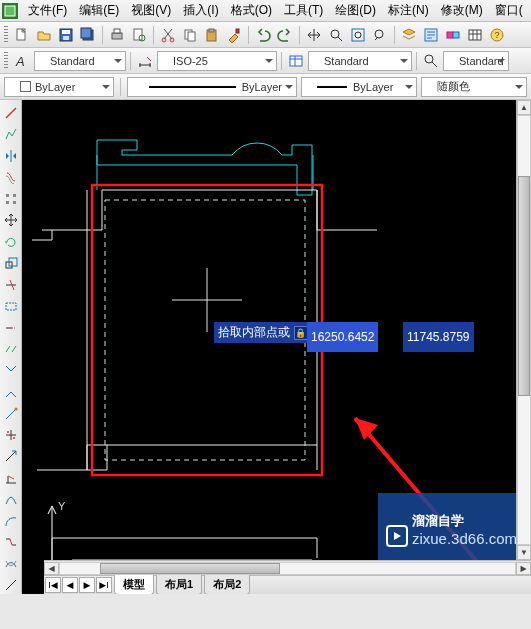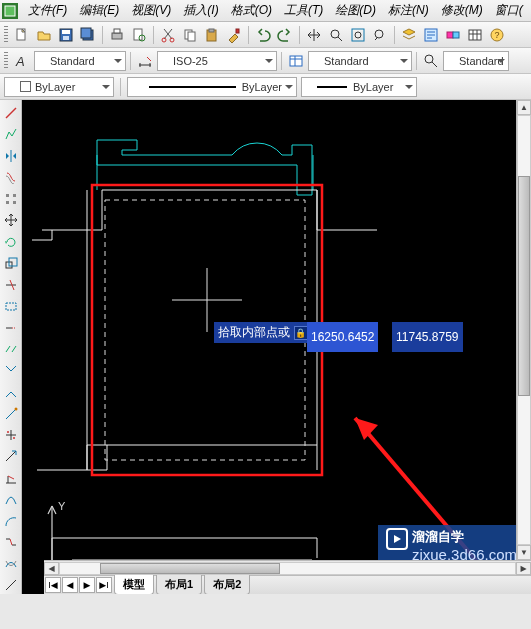--- a/index.html
+++ b/index.html
@@ -23,21 +23,20 @@
   }
   .menubar .logo {
     width: 16px; height: 16px; background: #2d7a2d; margin-right: 4px;
     display:flex;align-items:center;justify-content:center;
   }
   .menubar .logo svg{width:12px;height:12px}
   .menubar .menu-item {
     padding: 2px 6px;
     white-space: nowrap;
     cursor: default;
-    font-style: italic;
   }
   
   .toolbar {
     background: linear-gradient(#f9f9f9,#e2e2e2);
     height: 26px;
     display: flex;
     align-items: center;
     padding: 0 4px;
     gap: 2px;
     border-bottom: 1px solid #c4c4c4;
@@ -103,21 +102,21 @@
     display:flex;align-items:center;justify-content:center;font-size:9px;color:#cfe0ff}
   .coord{
     position:absolute;background:#1a3d9c;color:#fff;font-size:12px;
     padding:8px 4px;
   }
   .coord.sel{background:#2d55d3}
   
   .watermark{
     position:absolute;right:6px;bottom:28px;
     background:rgba(24,72,150,0.85);color:#fff;
-    padding:3px 8px;display:flex;align-items:flex-start;gap:4px;
+    padding:19px 8px;display:flex;align-items:flex-end;gap:4px;
     font-size:13px;
   }
   .watermark .play{
     width:22px;height:22px;border:2px solid #fff;border-radius:4px;
     display:flex;align-items:center;justify-content:center;
   }
   .watermark .sub{font-size:15px;color:#cfe0ff}
   
   .bottomtabs{
     position:absolute;left:22px;bottom:0;right:0;height:19px;
@@ -356,20 +355,23 @@
   </div>
   <div class="sep"></div>
   <div class="combo" style="width:170px">
     <span class="linetype-preview"></span>
     <span>ByLayer</span>
   </div>
   <div class="combo" style="width:116px">
     <span style="width:30px;height:2px;background:#000;margin-right:6px"></span>
     <span>ByLayer</span>
   </div>
+  <div class="combo" style="flex:1;min-width:50px">
+    <span>随颜色</span>
+  </div>
 </div>
 
 <div class="main">
 
   <div class="sidetoolbar">
     <div class="tbtn">
         <svg viewBox="0 0 14 14">
           <path d="M2 12L12 2" stroke="#c33" stroke-width="1.5"></path>
         </svg>
       </div>
@@ -546,21 +548,21 @@
         <line x1="475" y1="485" x2="333" y2="318" stroke="#ff1a1a" stroke-width="4"></line>
         <polygon points="333,318 356,325 342,340" fill="#ff1a1a"></polygon>
       </g>
     </svg>
 
     <div class="prompt" style="left:192px;top:222px">
       <span>拾取内部点或</span>
       <span class="lock-icon">🔒</span>
     </div>
     <div class="coord sel" style="left:285px;top:222px">16250.6452</div>
-    <div class="coord" style="left:370px;top:222px">11745.8759</div>
+    <div class="coord" style="left:381px;top:222px">11745.8759</div>
 
     <div class="watermark">
       <div class="play">
         <svg width="12" height="12" viewBox="0 0 12 12">
             <polygon points="3,2 10,6 3,10" fill="#fff"></polygon>
           </svg>
       </div>
       <div>
         <div style="font-weight:bold">溜溜自学</div>
         <div class="sub">zixue.3d66.com</div>

